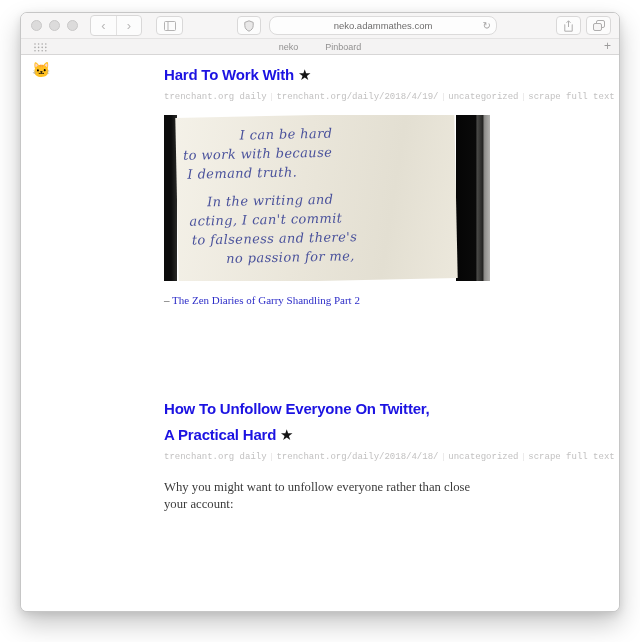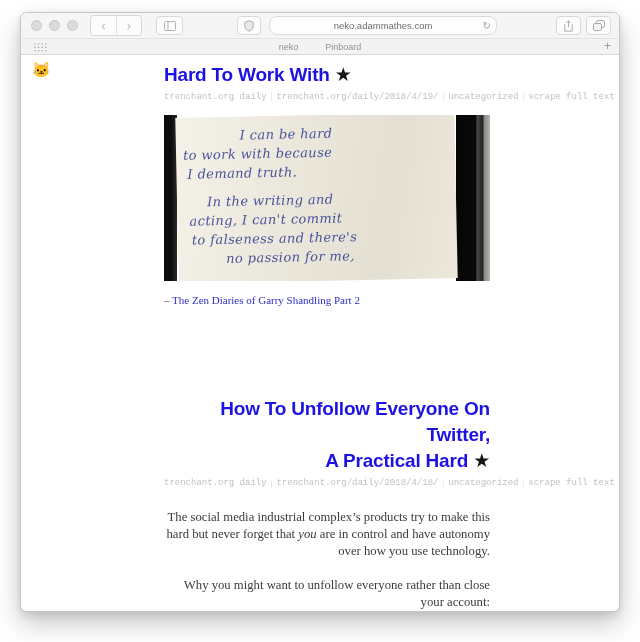--- a/index.html
+++ b/index.html
@@ -42,21 +42,21 @@
   .grid-dots { position:absolute; left:13px; top:4px; }
   .fav-items { margin:12px auto; display:flex; gap:27px; }
   .fav-item { cursor:default; }
   .newtab { position:absolute; right:8px; top:0; color:#9b9a9a; font-size:12px; }
 
   
   .content { position:relative; height:556px; background:#fff; overflow:hidden; }
   .logo { position:absolute; left:11px; top:6px; font-size:15px; }
   .column { margin-left:143px; width:326px; }
 
-  h1.post-title { font-size:19px; line-height:26px; font-weight:bold;
+  h1.post-title { font-size:15px; line-height:26px; font-weight:bold;
                   color:#1c13e2; letter-spacing:-0.2px; }
   .star { color:#141414; font-weight:normal; }
   .meta { margin-top:3px; font-size:9px; color:#c2c1c1;
           font-family:"Liberation Serif", serif; white-space:nowrap; }
   .meta .sep { color:#d8d7d7; margin:0 4px; }
   .meta a { color:#c2c1c1; text-decoration:none;font-family:Liberation Mono, monospace; }
 
   .post1 { padding-top:7px; }
   .figure { margin-top:13px; width:326px; height:166px; display:flex; overflow:hidden; }
   .fig-left { width:13px; background:linear-gradient(90deg,#0c0c0c 55%, #2a2a28); }
@@ -65,21 +65,21 @@
                color:#4a529c; font-size:13px; line-height:19px; letter-spacing:.4px;
                transform:rotate(-1.2deg); }
   .fig-right { width:34px; background:linear-gradient(90deg,#050505 0%, #0a0a0a 58%, #4a4a48 62%, #252523 78%, #8e8d8a 84%, #b4b3b0 100%); }
   .hw-line { white-space:nowrap; }
   .hw-gap { margin-top:9px; }
 
   .caption { margin-top:13px; font-family:"Liberation Serif", serif; font-size:11px;
              color:#3a3a3a; }
   .caption a { color:#2d2dc8; text-decoration:none; }
 
-  .post2 { margin-top:90px;text-align:right; }
+  .post2 { margin-top:90px; }
   .body-text { font-family:"Liberation Serif", serif; font-size:12.7px; line-height:17px;
                color:#3b3b3b; }
   .para1 { margin-top:21px; }
   .para2 { margin-top:17px; }
 </style>
 </head>
 <body>
 
 <div class="window">
 
@@ -178,21 +178,20 @@
 
         <div class="caption"><span>– </span><a>The Zen Diaries of Garry Shandling Part 2</a></div>
       </div>
 
       <div class="post2">
         <h1 class="post-title"><span>How To Unfollow Everyone On Twitter,</span><br><span>A Practical Hard</span> <span class="star">★</span></h1>
         <div class="meta">
           <a>trenchant.org daily</a><span class="sep">|</span><a>trenchant.org/daily/2018/4/18/</a><span class="sep">|</span><a>uncategorized</a><span class="sep">|</span><a>scrape full text</a>
         </div>
 
-        <p class="body-text para1"><span>The social media industrial complex’s products try to make this hard but never forget that </span><i>you</i><span> are in control and have autonomy over how you use technology.</span></p>
 
         <p class="body-text para2">Why you might want to unfollow everyone rather than close your account:</p>
 
       </div>
 
     </div>
   </div>
 </div>
 
 </body></html>

